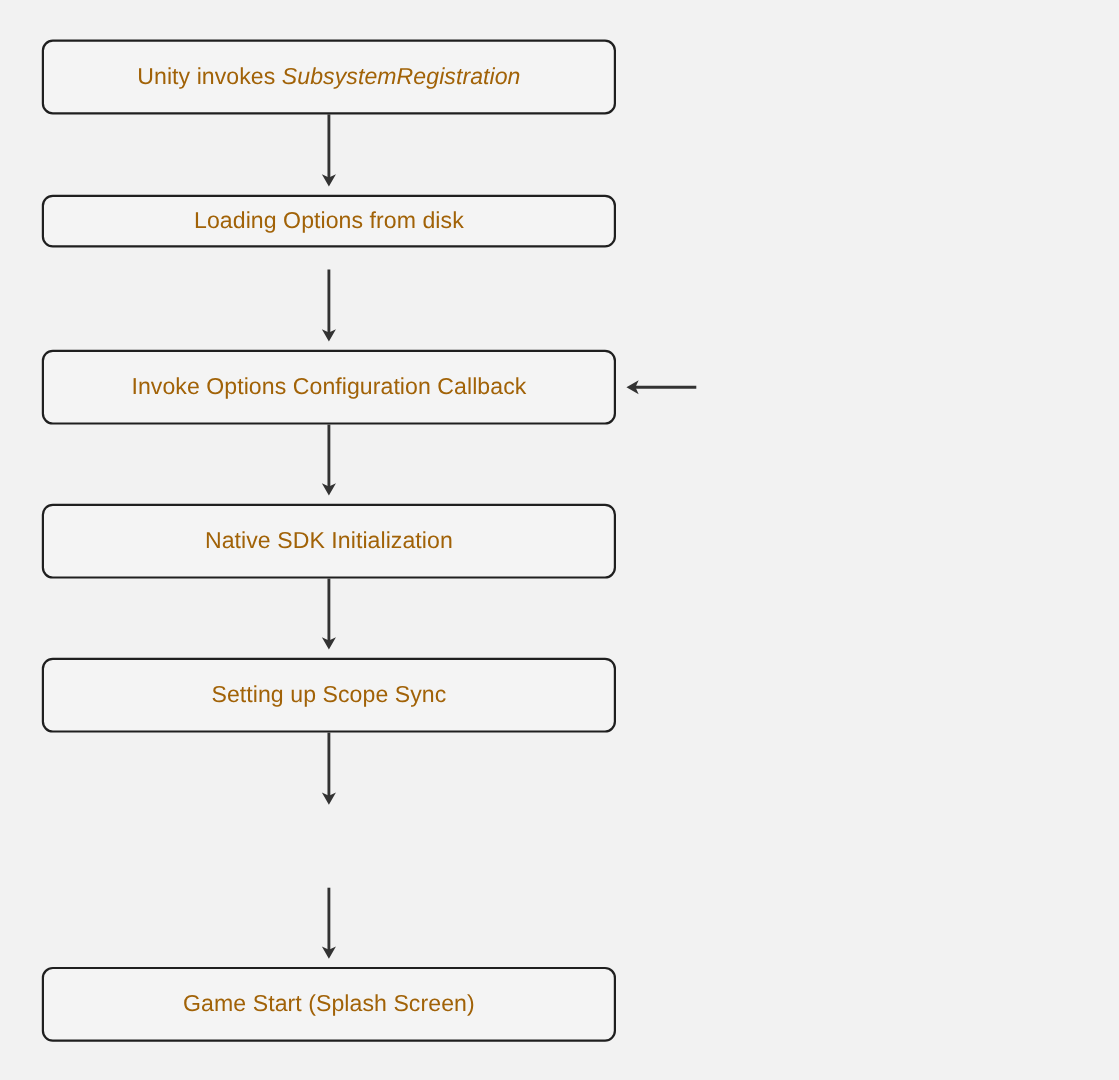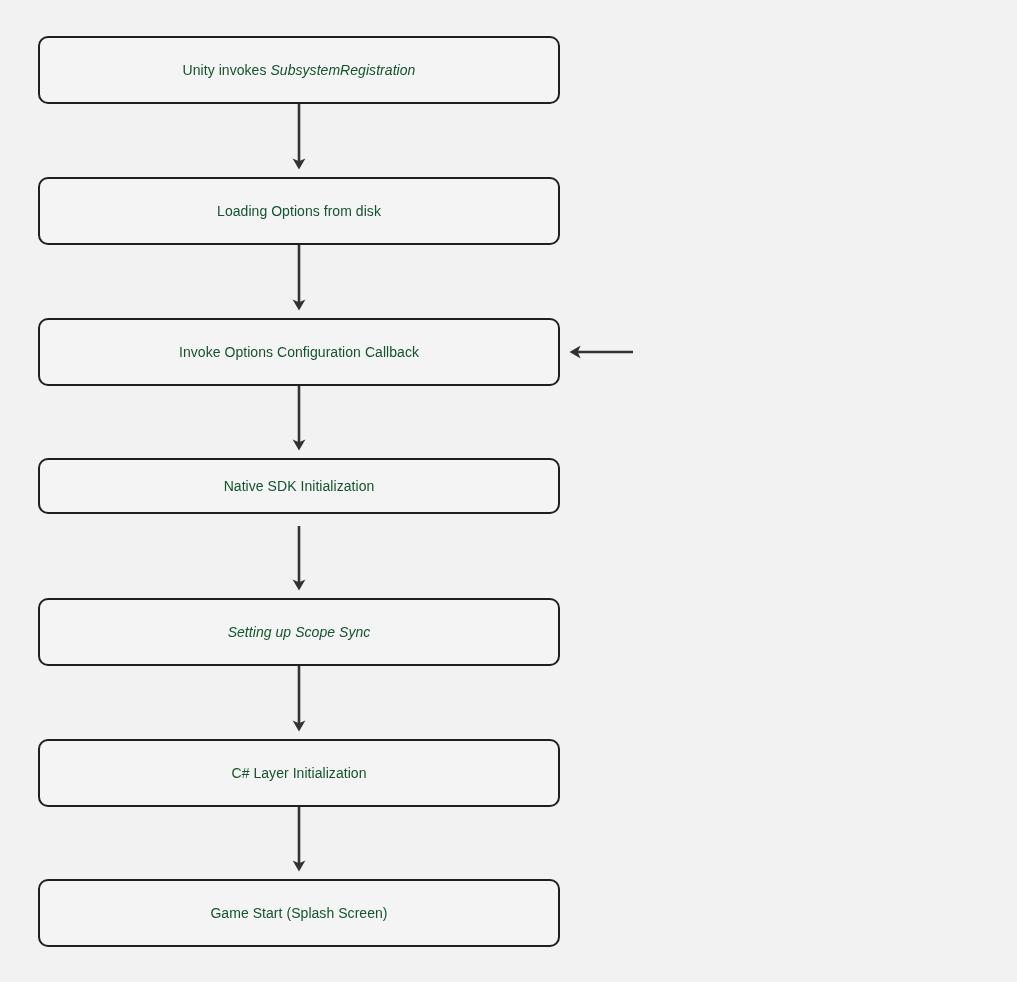--- a/index.html
+++ b/index.html
@@ -33,23 +33,23 @@
     background: #f4f4f4;
     border: 2.4px solid #1f1f1f;
     border-radius: 10px;
     display: flex;
     align-items: center;
     justify-content: center;
     padding: 0 14px;
   }
   .node-label {
     font-family: "Liberation Sans", sans-serif;
-    font-size: 14px;
+    font-size: 21px;
     font-weight: 400;
-    color: #14532d;
+    color: #a16207;
     line-height: 1.2;
     white-space: nowrap;
     text-align: center;
     letter-spacing: 0.05px;
   }
   .node-label .em {
     font-style: italic;
   }
 </style>
 </head>
@@ -84,38 +84,35 @@
     </g>
     <g>
       <line x1="633" y1="352" x2="576" y2="352" stroke="#333333" stroke-width="2.6" marker-end="url(#barb-down)"></line>
     </g>
   </svg>
 
   <div class="node" style="left:38px; top:36px; width:522px; height:68px;">
     <span class="node-label"><span>Unity invokes </span><span class="em">SubsystemRegistration</span></span>
   </div>
 
-  <div class="node" style="left:38px; top:177px; width:522px; height:68px;">
+  <div class="node" style="left:38px; top:177px; width:522px; height:48px;">
     <span class="node-label">Loading Options from disk</span>
   </div>
 
   <div class="node" style="left:38px; top:318px; width:522px; height:68px;padding-left:14px;">
     <span class="node-label">Invoke Options Configuration Callback</span>
   </div>
 
-  <div class="node" style="left:38px; top:458px; width:522px; height:56px;">
+  <div class="node" style="left:38px; top:458px; width:522px; height:68px;">
     <span class="node-label">Native SDK Initialization</span>
   </div>
 
-  <div class="node" style="left:38px; top:598px; width:522px; height:68px;font-style:italic;">
+  <div class="node" style="left:38px; top:598px; width:522px; height:68px;">
     <span class="node-label">Setting up Scope Sync</span>
   </div>
 
-  <div class="node" style="left:38px; top:739px; width:522px; height:68px;">
-    <span class="node-label">C# Layer Initialization</span>
-  </div>
 
   <div class="node" style="left:38px; top:879px; width:522px; height:68px;justify-content:center;">
     <span class="node-label">Game Start (Splash Screen)</span>
   </div>
 
 
 </div>
 
 </body></html>

